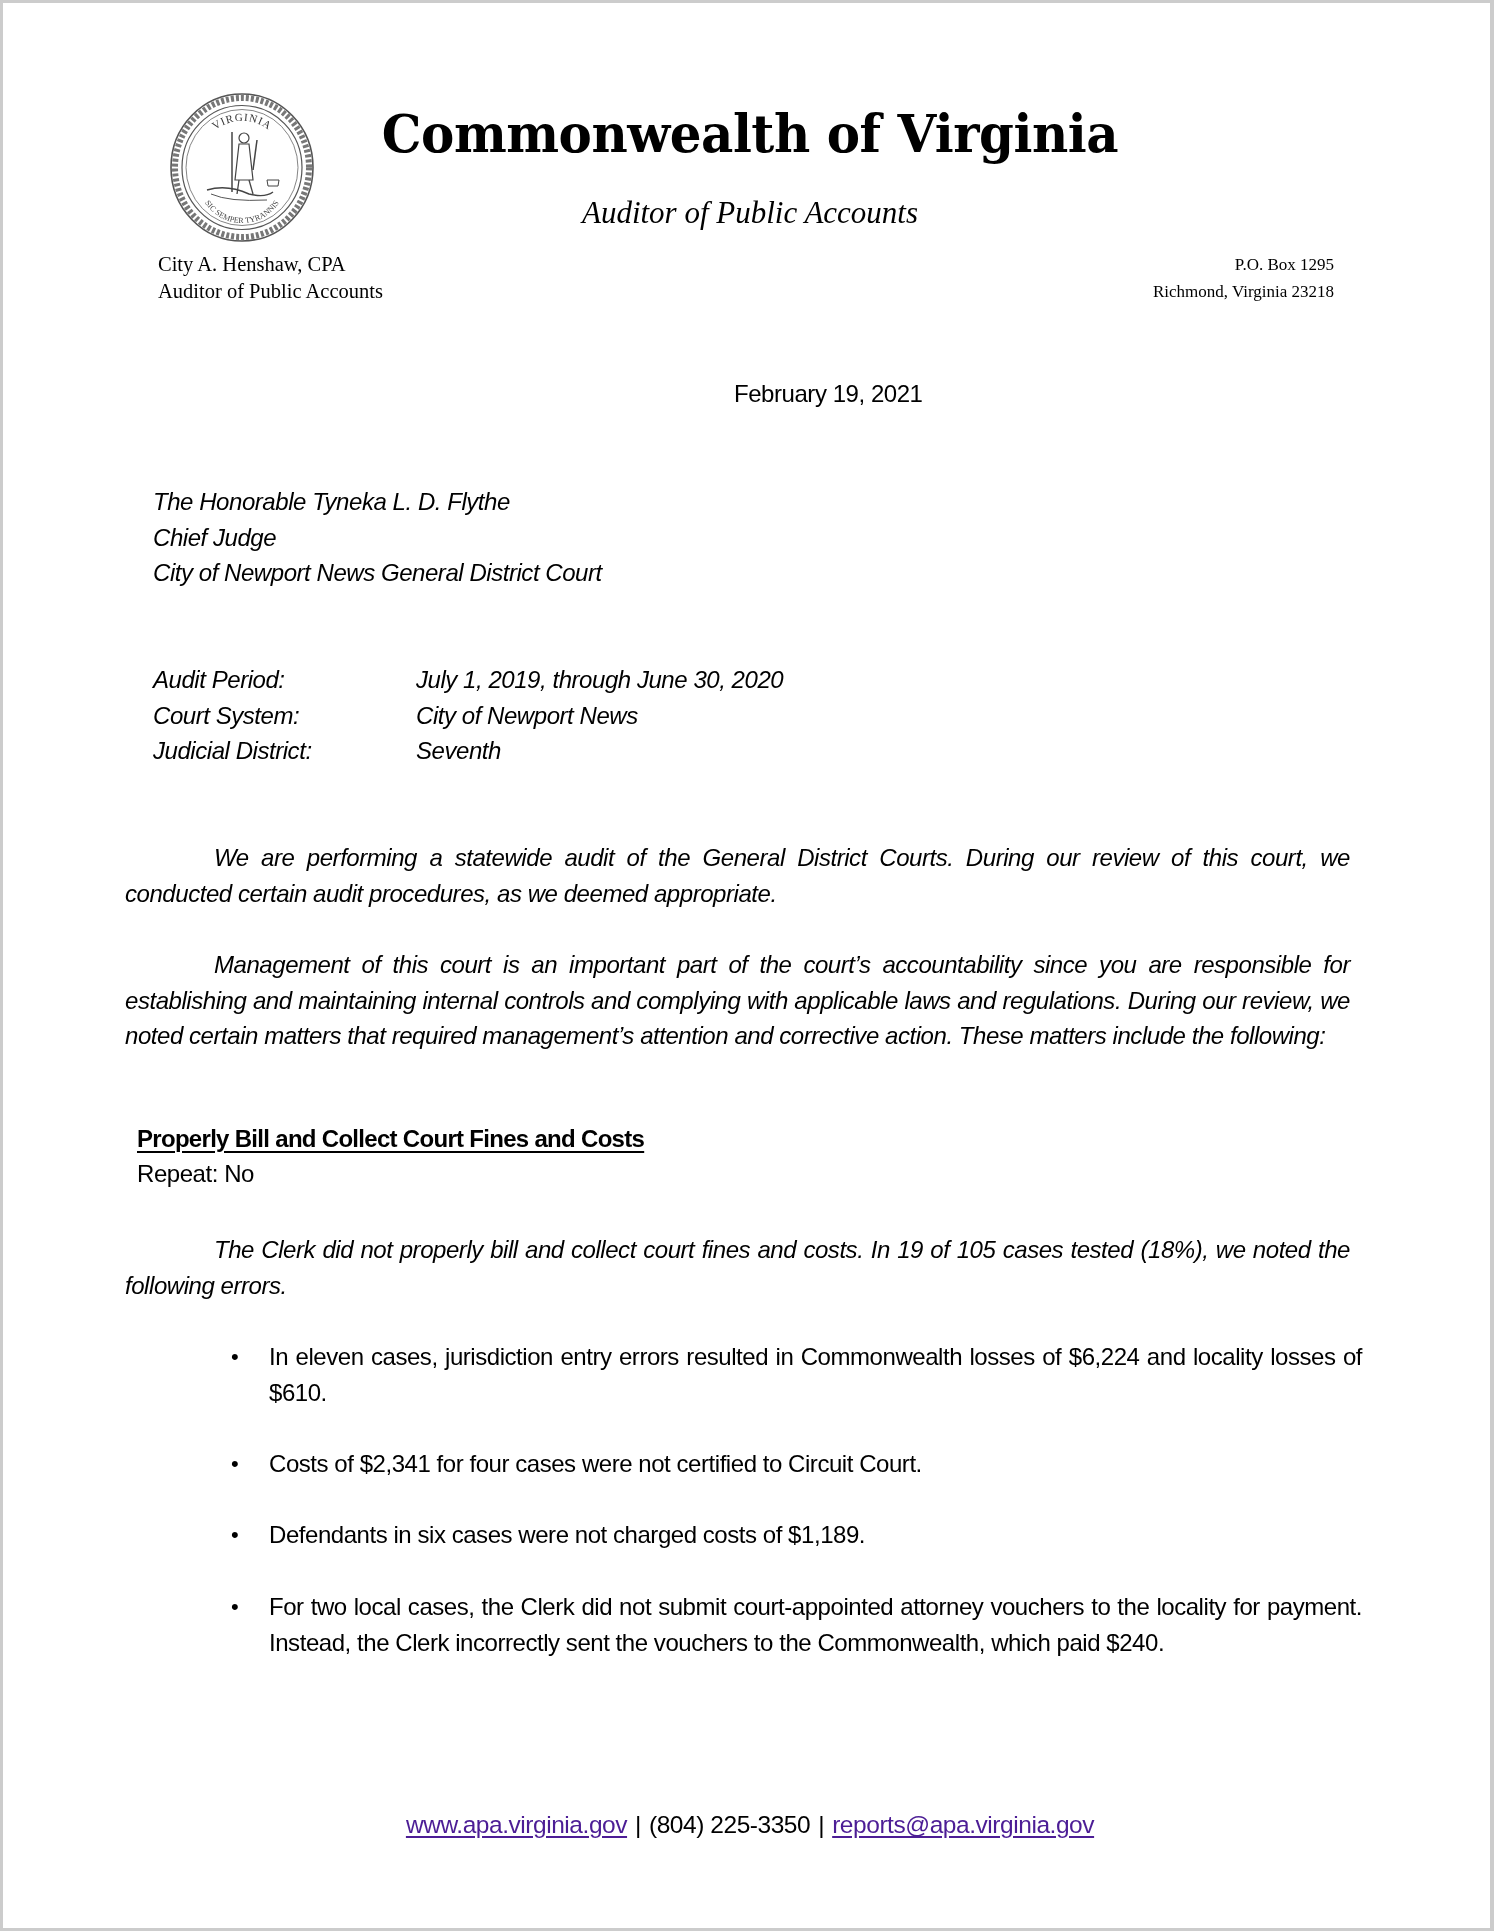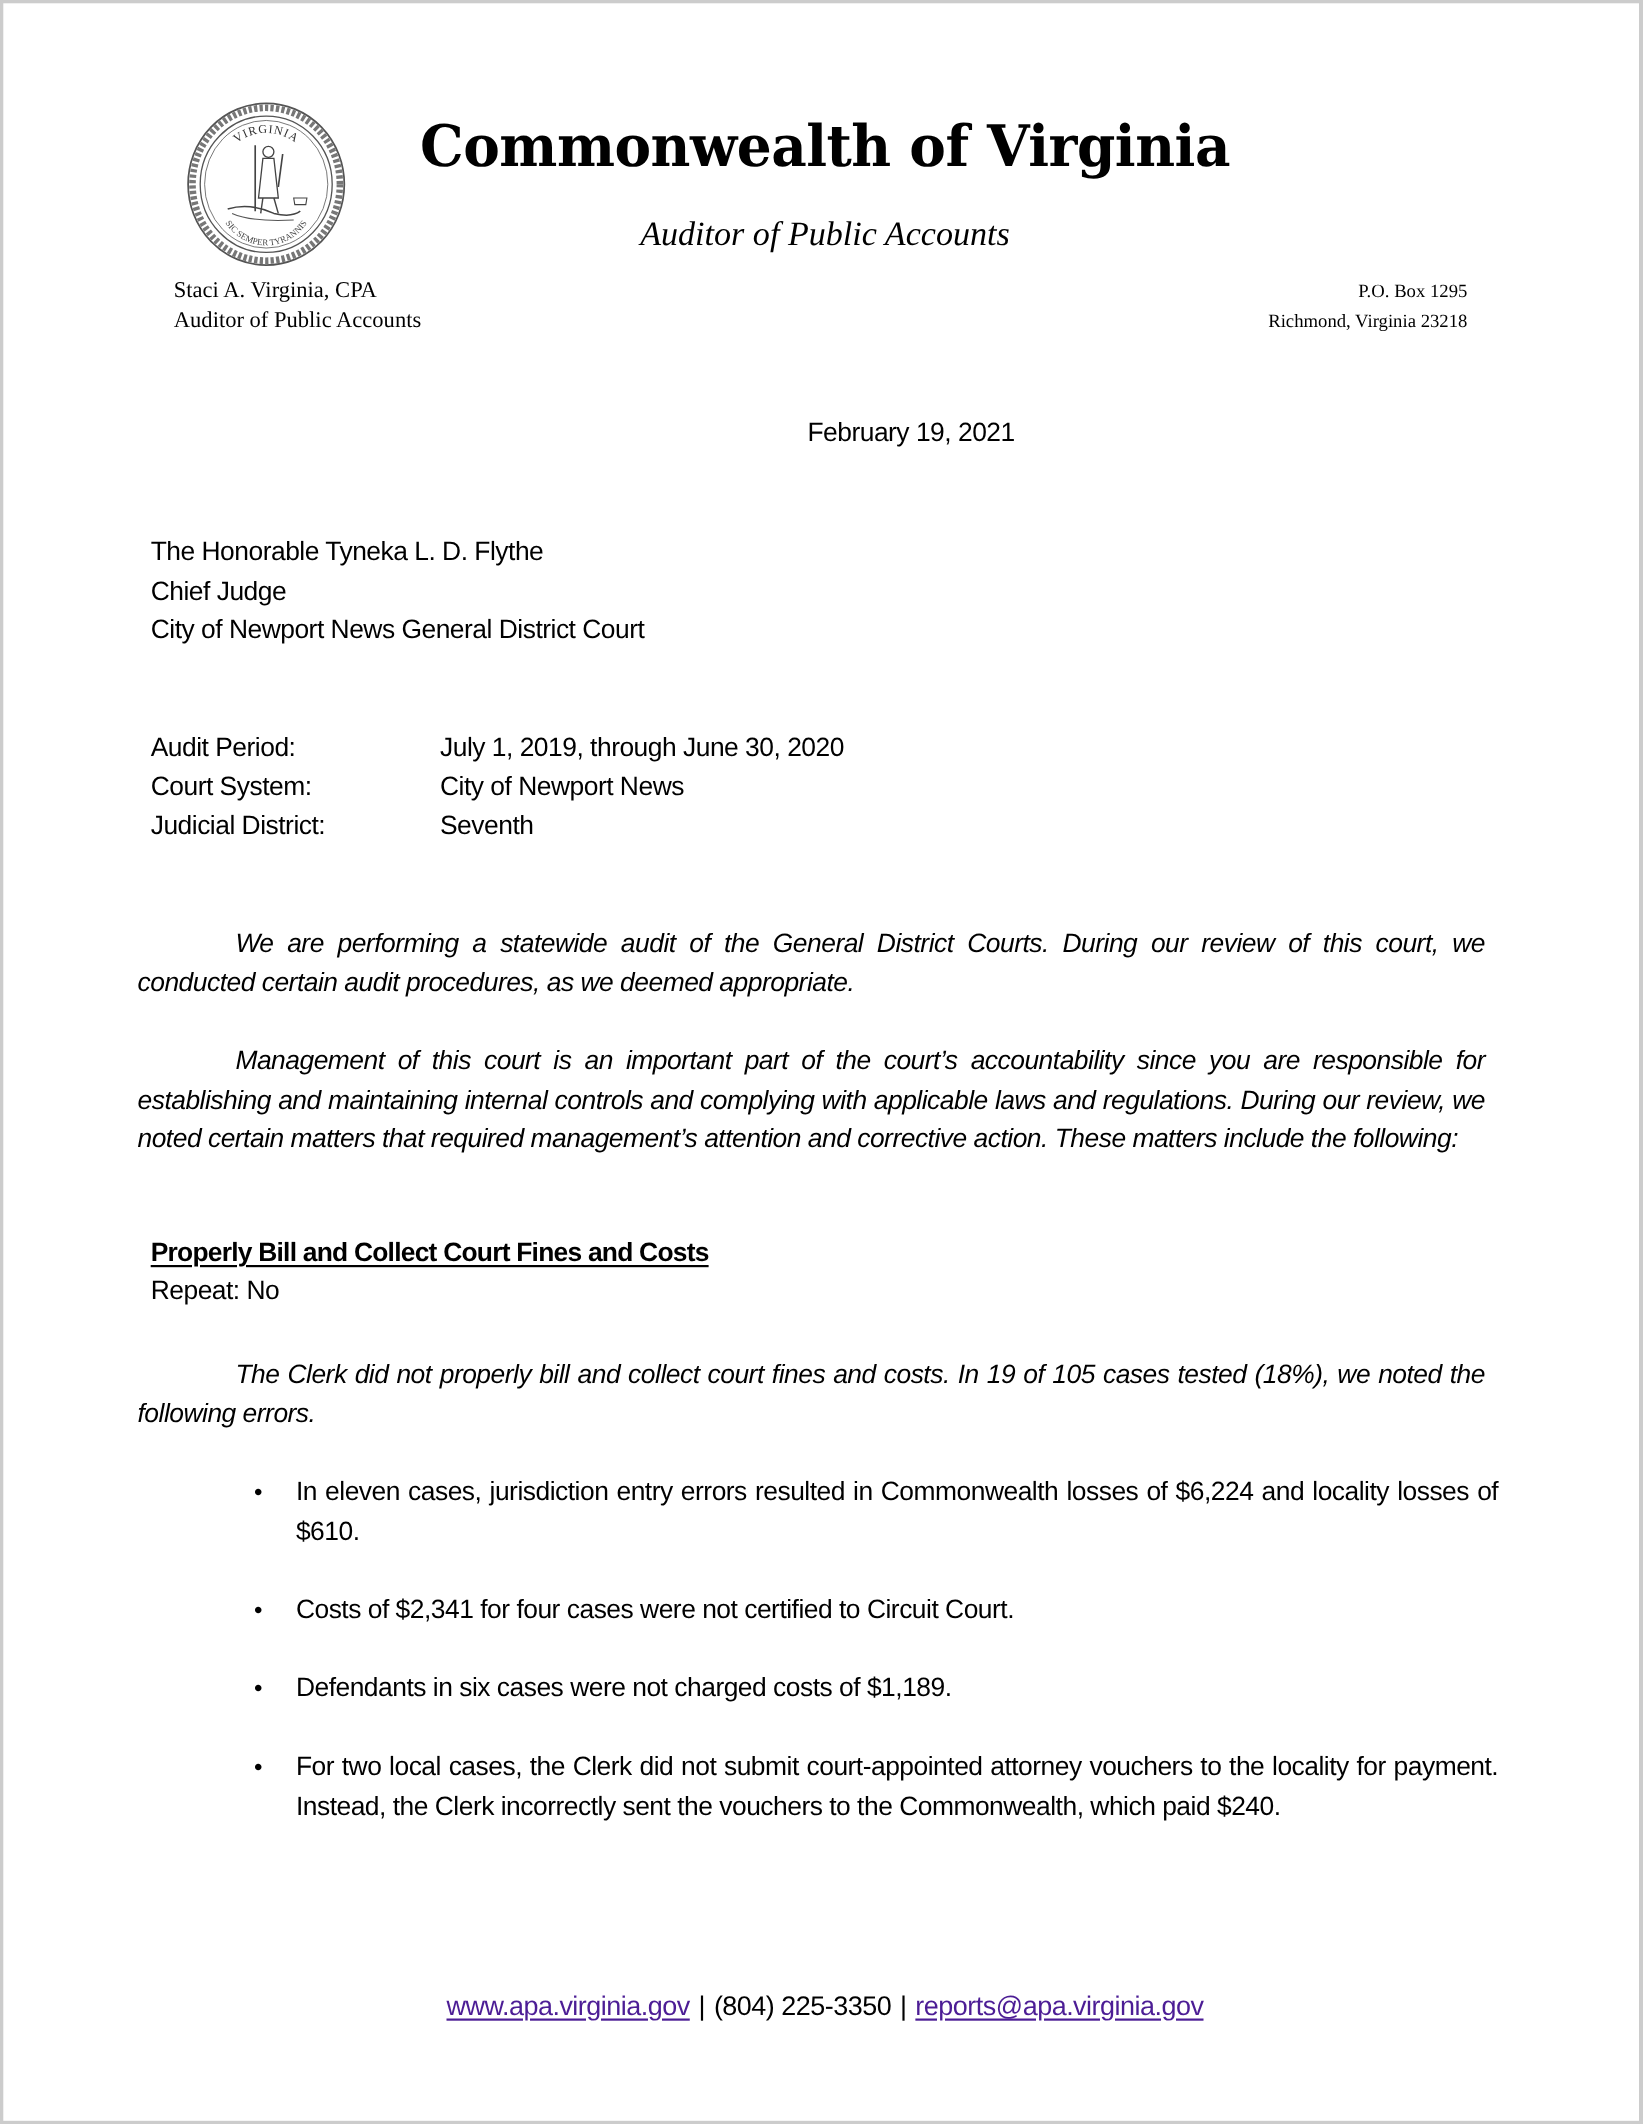--- a/index.html
+++ b/index.html
@@ -17,21 +17,21 @@
     left: 0; width: 1494px; text-align: center; top: 100px;
     transform: scaleX(0.96);
   }
   .subtitle {
     font-style: italic; font-size: 31px; left: 0; width: 1494px; text-align: center; top: 192px;
   }
   .lh-left { left: 155px; font-size: 20.5px; line-height: 27px; top: 248px; }
   .lh-right { right: 156px; text-align: right; font-size: 17px; line-height: 27px; top: 248px; }
   .seal { position: absolute; left: 166px; top: 89px; width: 146px; height: 151px; }
   .date { left: 731px; top: 377px; }
-  .block { left: 134px; line-height: 35.6px; }
+  .block { left: 150px; line-height: 35.6px; font-style: italic; }
   .addressee { top: 481px; }
   .audit-info { top: 659px; }
   .audit-row { display: flex; }
   .audit-label { width: 263px; }
   .para { position: absolute; left: 122px; width: 1225px; line-height: 35.6px; text-align: justify; white-space: normal; font-style: italic; }
   .para .indent { display: inline-block; width: 89px; }
   .p1 { top: 837px; }
   .p2 { top: 944px; }
   .heading { left: 134px; top: 1122px; font-weight: bold; text-decoration: underline; text-decoration-thickness: 2px; text-underline-offset: 4px; letter-spacing: -0.7px; }
   .repeat { left: 134px; top: 1157px; }
@@ -76,21 +76,21 @@
     <path d="M38 98 Q58 92 80 102 Q96 106 104 100" fill="none" stroke="#444" stroke-width="1.4"></path>
     <path d="M42 102 Q60 110 98 108" fill="none" stroke="#555" stroke-width="1"></path>
 
     <path d="M98 88 L110 88 L109 94 L99 94 Z" fill="none" stroke="#444" stroke-width="1"></path>
   </svg>
 
   <div class="abs serif title">Commonwealth of Virginia</div>
   <div class="abs serif subtitle">Auditor of Public Accounts</div>
 
   <div class="abs serif lh-left">
-    <div>Staci A. Virginia, CPA</div>
+    <div>City A. Henshaw, CPA</div>
     <div>Auditor of Public Accounts</div>
   </div>
 
   <div class="abs serif lh-right">
     <div>P.O. Box 1295</div>
     <div>Richmond, Virginia 23218</div>
   </div>
 
   <div class="abs sans date">February 19, 2021</div>
 

